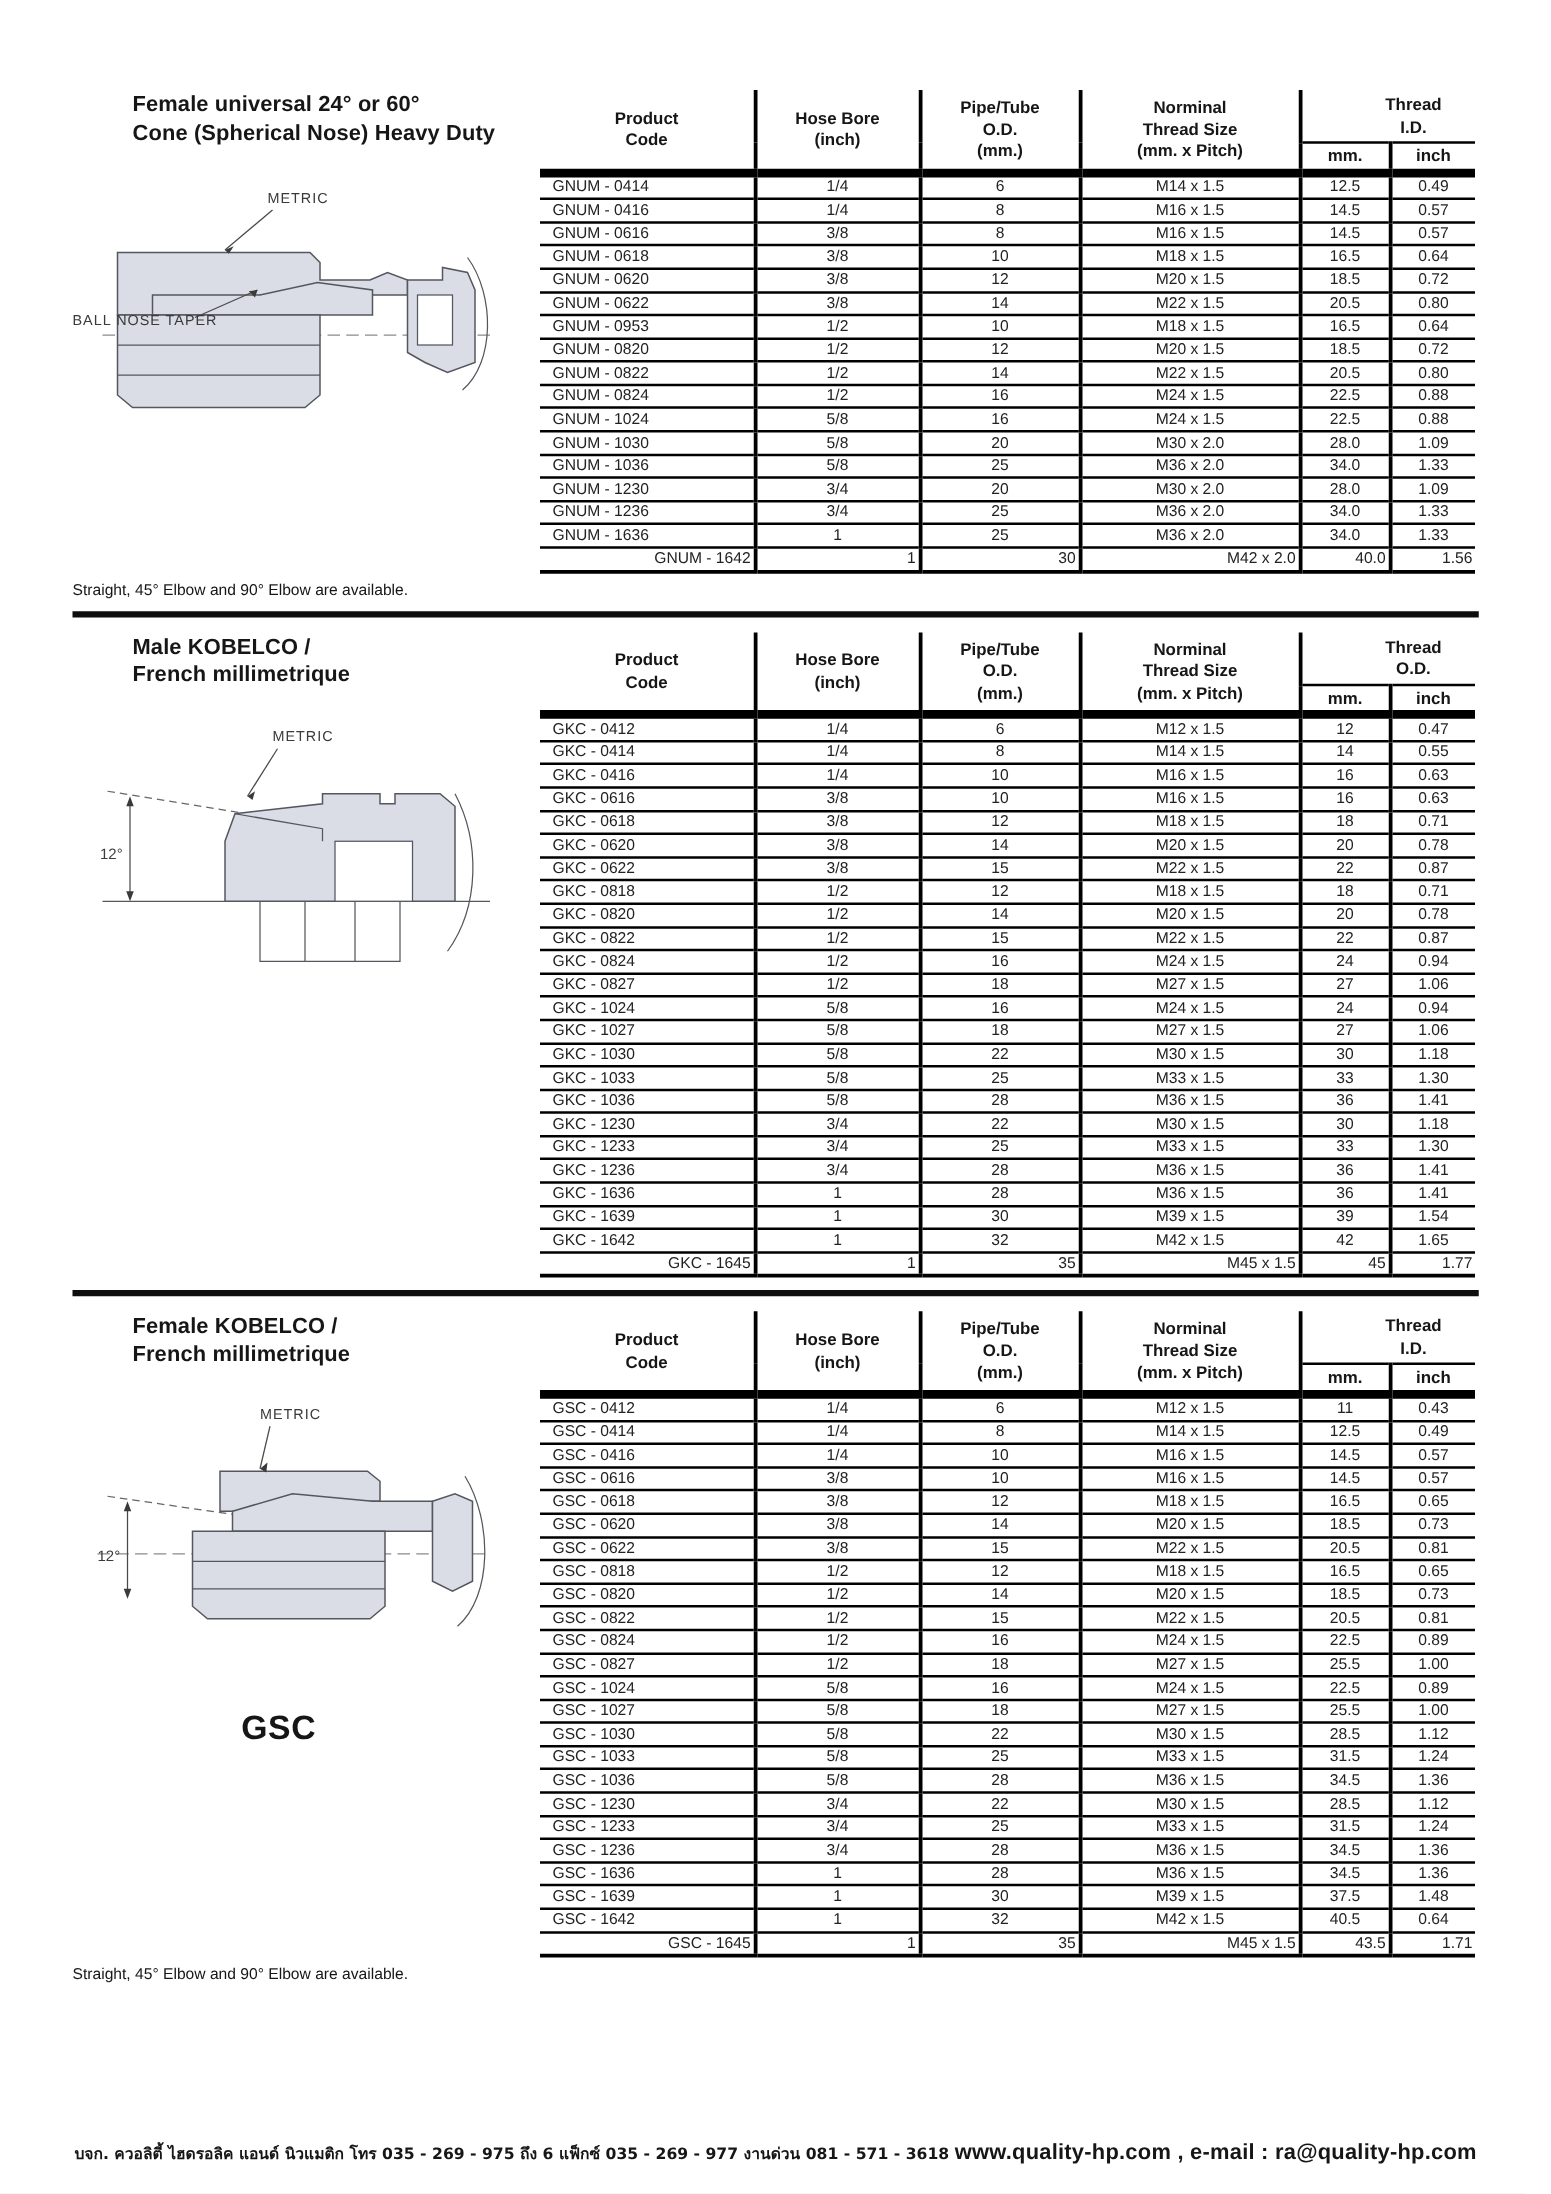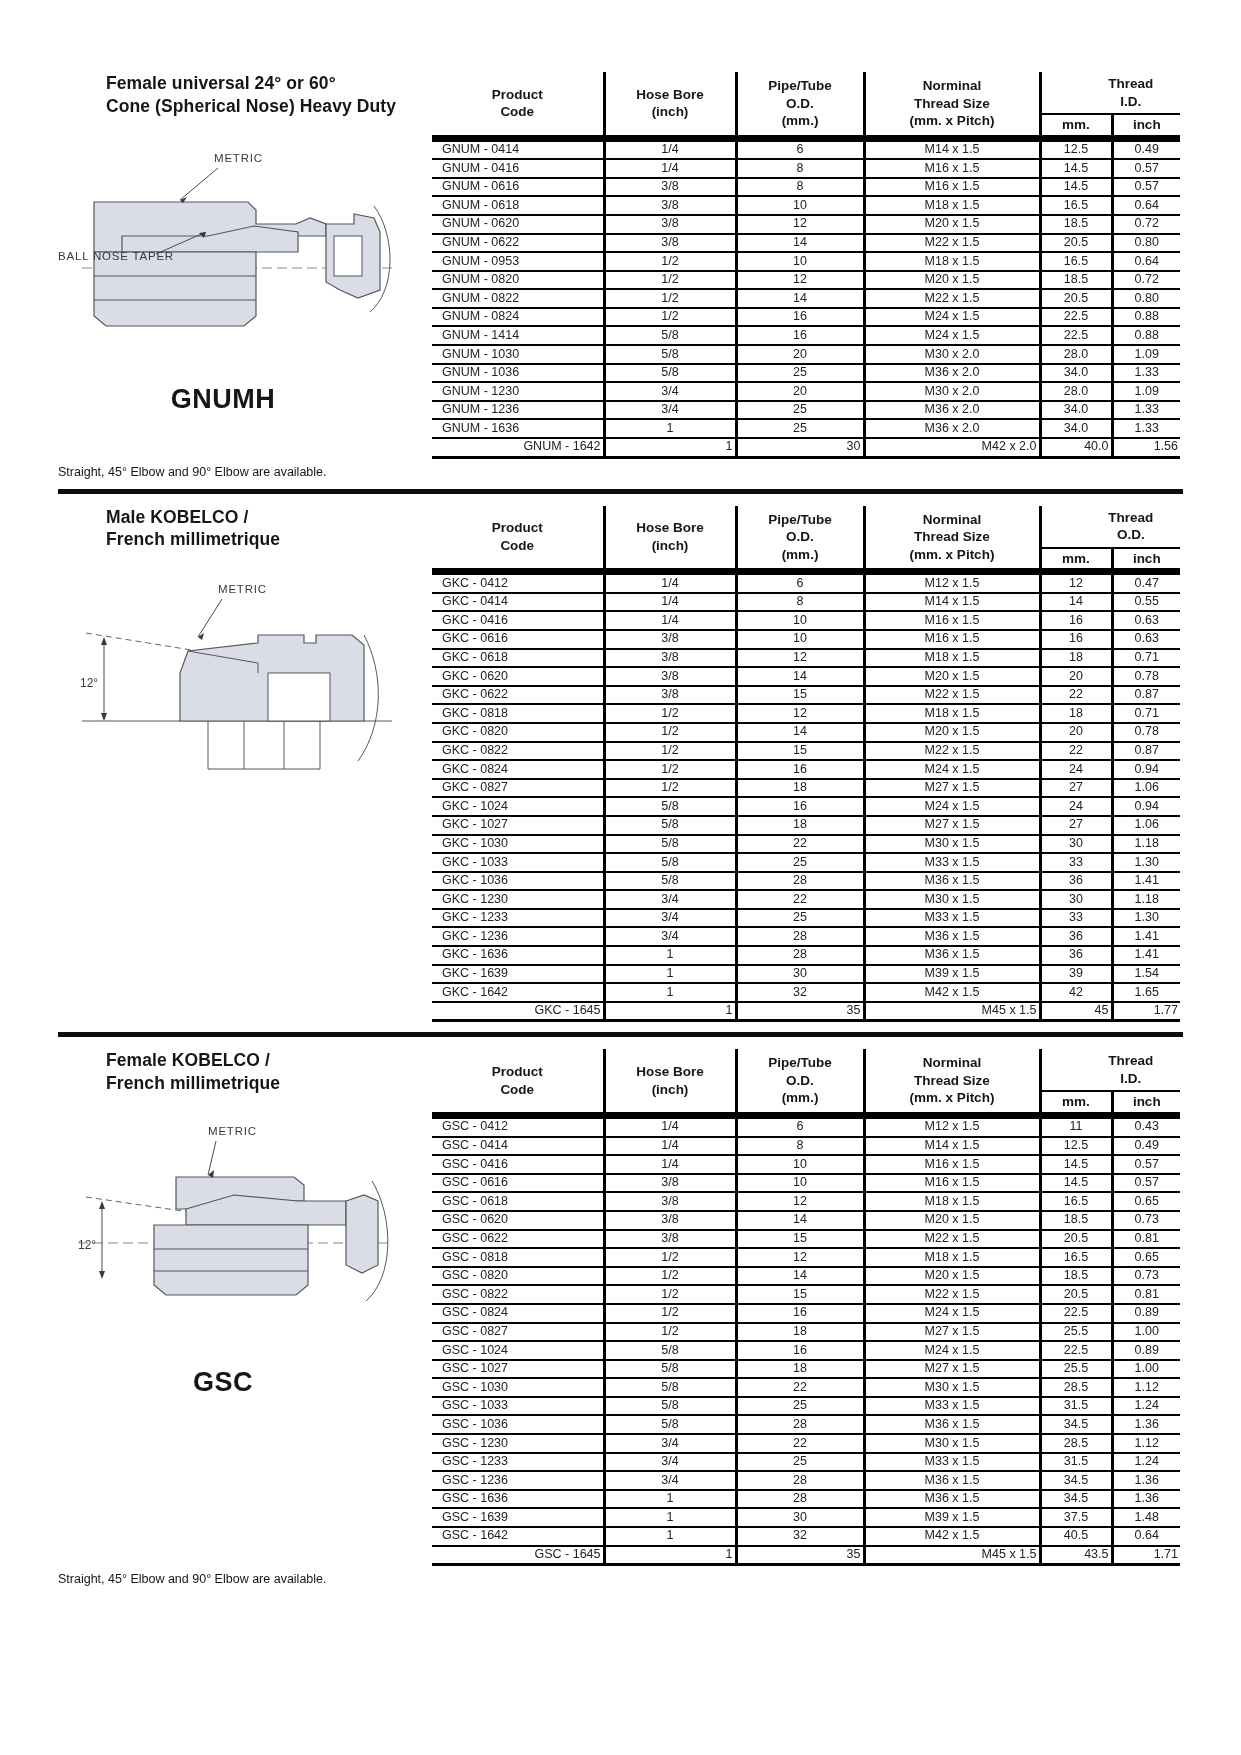--- a/index.html
+++ b/index.html
@@ -103,21 +103,20 @@
           <path class="cutline" d="M316,66 C338,96 338,150 312,172"></path>
 
           <path class="leader" d="M160,28 L122,60"></path>
           <path class="arrowhead" d="M122,60 l7,-3 l-4,6 z"></path>
           <text x="156" y="22">METRIC</text>
 
           <path class="leader" d="M98,114 L148,92"></path>
           <path class="arrowhead" d="M148,92 l-7,1 l5,5 z"></path>
           <text x="0" y="120">BALL NOSE TAPER</text>
         </svg>
-        <div class="diagram-caption">GNUMH</div>
       </div>
     </div>
 
     <table class="spec">
       <colgroup>
           <col class="c1">
           <col class="c2">
           <col class="c3">
           <col class="c4">
           <col class="c5">
@@ -218,21 +217,21 @@
           </tr>
           <tr>
             <td>GNUM - 0824</td>
             <td>1/2</td>
             <td>16</td>
             <td>M24 x 1.5</td>
             <td>22.5</td>
             <td>0.88</td>
           </tr>
           <tr>
-            <td>GNUM - 1414</td>
+            <td>GNUM - 1024</td>
             <td>5/8</td>
             <td>16</td>
             <td>M24 x 1.5</td>
             <td>22.5</td>
             <td>0.88</td>
           </tr>
           <tr>
             <td>GNUM - 1030</td>
             <td>5/8</td>
             <td>20</td>
@@ -800,14 +799,18 @@
             <td>35</td>
             <td>M45 x 1.5</td>
             <td>43.5</td>
             <td>1.71</td>
           </tr>
         </tbody>
     </table>
   </div>
   <div class="note">Straight, 45° Elbow and 90° Elbow are available.</div>
 
+  <div class="footer">
+    <span class="thai">บจก. ควอลิตี้ ไฮดรอลิค แอนด์ นิวแมติก โทร 035 - 269 - 975 ถึง 6   แฟ็กซ์ 035 - 269 - 977   งานด่วน 081 - 571 - 3618</span>
+    <span class="web">www.quality-hp.com ,  e-mail : ra@quality-hp.com</span>
+  </div>
 
 </div>
 
 </body></html>

